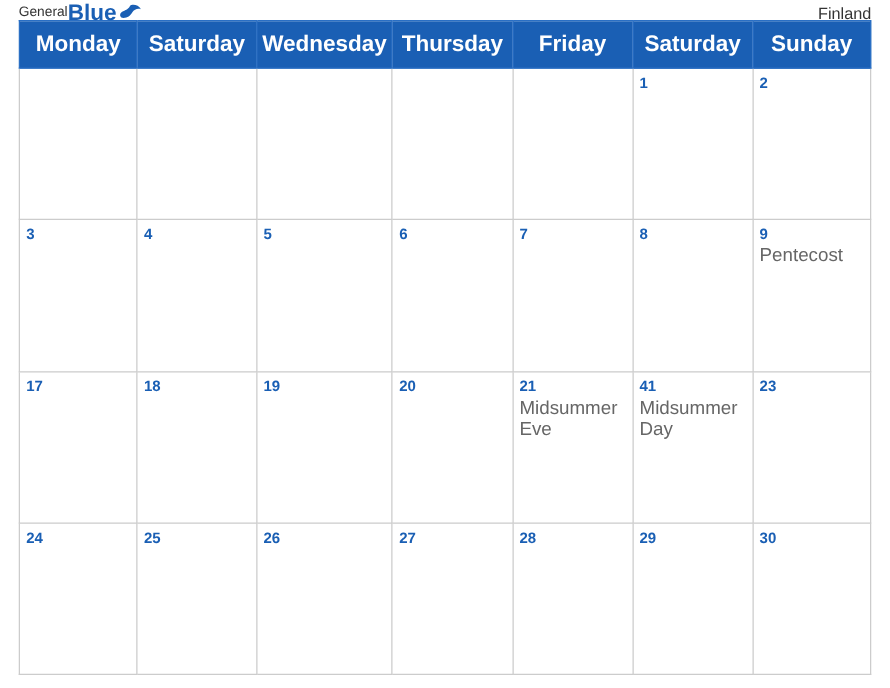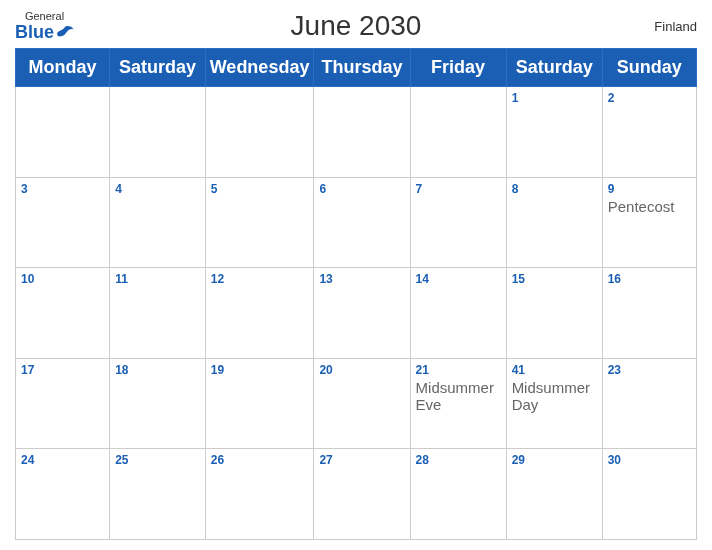--- a/index.html
+++ b/index.html
@@ -18,21 +18,21 @@
       display: flex;
       align-items: center;
       justify-content: center;
       position: relative;
       margin-bottom: 6px;
     }
     .logo {
       position: absolute;
       left: 0;
       display: flex;
-      flex-direction: column;
+      flex-direction: row;
       align-items: center;
     }
     .logo-general {
       font-size: 11px;
       color: #333;
       font-weight: normal;
     }
     .logo-blue {
       font-size: 18px;
       font-weight: bold;
@@ -100,21 +100,20 @@
 <div class="header">
   <div class="logo">
     <span class="logo-general">General</span>
     <span class="logo-blue">
       <span>Blue</span>
       <svg class="logo-bird" viewBox="0 0 20 16">
         <path d="M10 2 C12 0, 18 1, 20 5 C17 4, 14 5, 12 8 C10 11, 8 13, 4 13 C1 13, 0 10, 2 8 C4 6, 8 6, 10 2Z" fill="#1a5fb4"></path>
       </svg>
     </span>
   </div>
-  <h1 class="title">June 2030</h1>
   <span class="country">Finland</span>
 </div>
 
 <table class="calendar">
   <thead>
     <tr>
     <th>Monday</th>
         <th>Saturday</th>
         <th>Wednesday</th>
         <th>Thursday</th>
@@ -156,43 +155,20 @@
         <td>
           <span class="day-num">8</span>
         </td>
         <td>
           <span class="day-num">9</span>
           <span class="holiday">Pentecost</span>
         </td>
       </tr>
       <tr>
         <td>
-          <span class="day-num">10</span>
-        </td>
-        <td>
-          <span class="day-num">11</span>
-        </td>
-        <td>
-          <span class="day-num">12</span>
-        </td>
-        <td>
-          <span class="day-num">13</span>
-        </td>
-        <td>
-          <span class="day-num">14</span>
-        </td>
-        <td>
-          <span class="day-num">15</span>
-        </td>
-        <td>
-          <span class="day-num">16</span>
-        </td>
-      </tr>
-      <tr>
-        <td>
           <span class="day-num">17</span>
         </td>
         <td>
           <span class="day-num">18</span>
         </td>
         <td>
           <span class="day-num">19</span>
         </td>
         <td>
           <span class="day-num">20</span>

